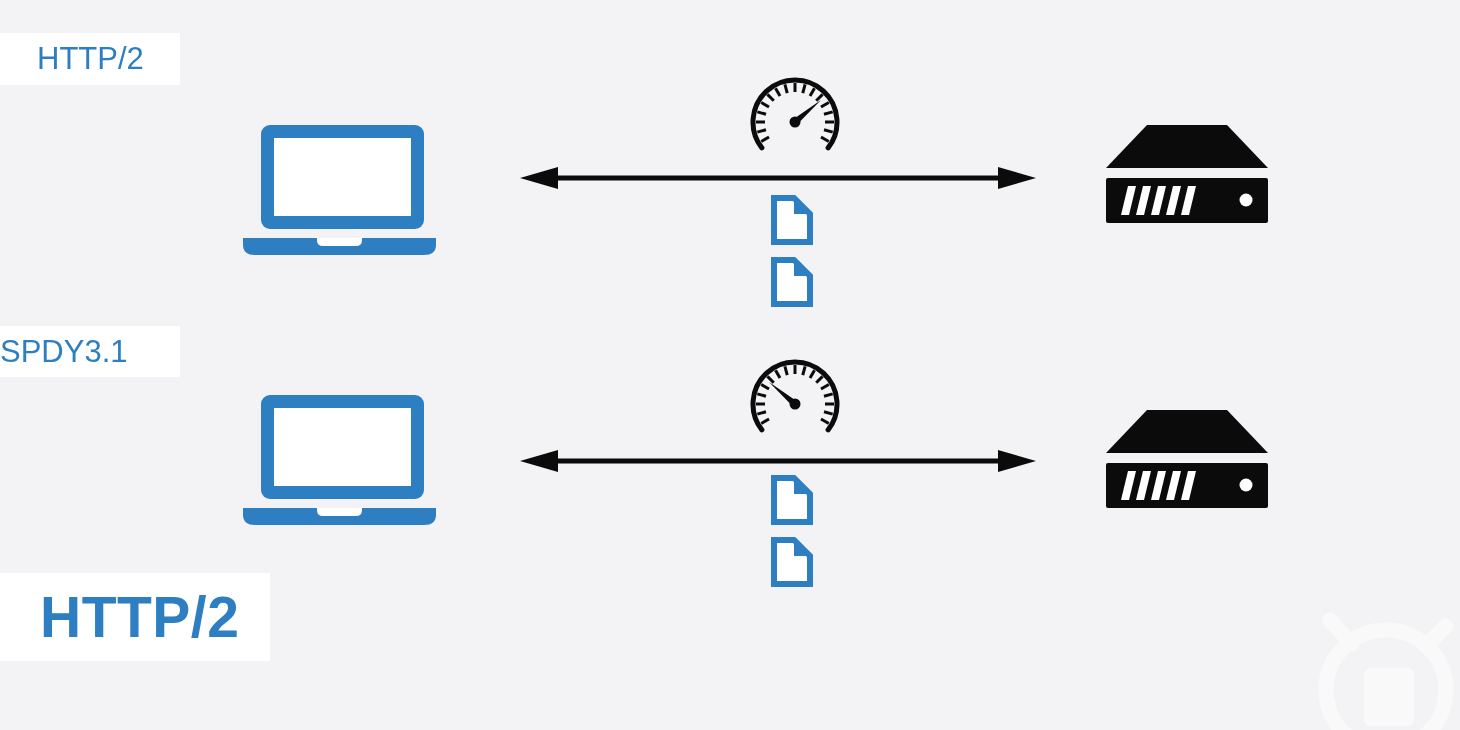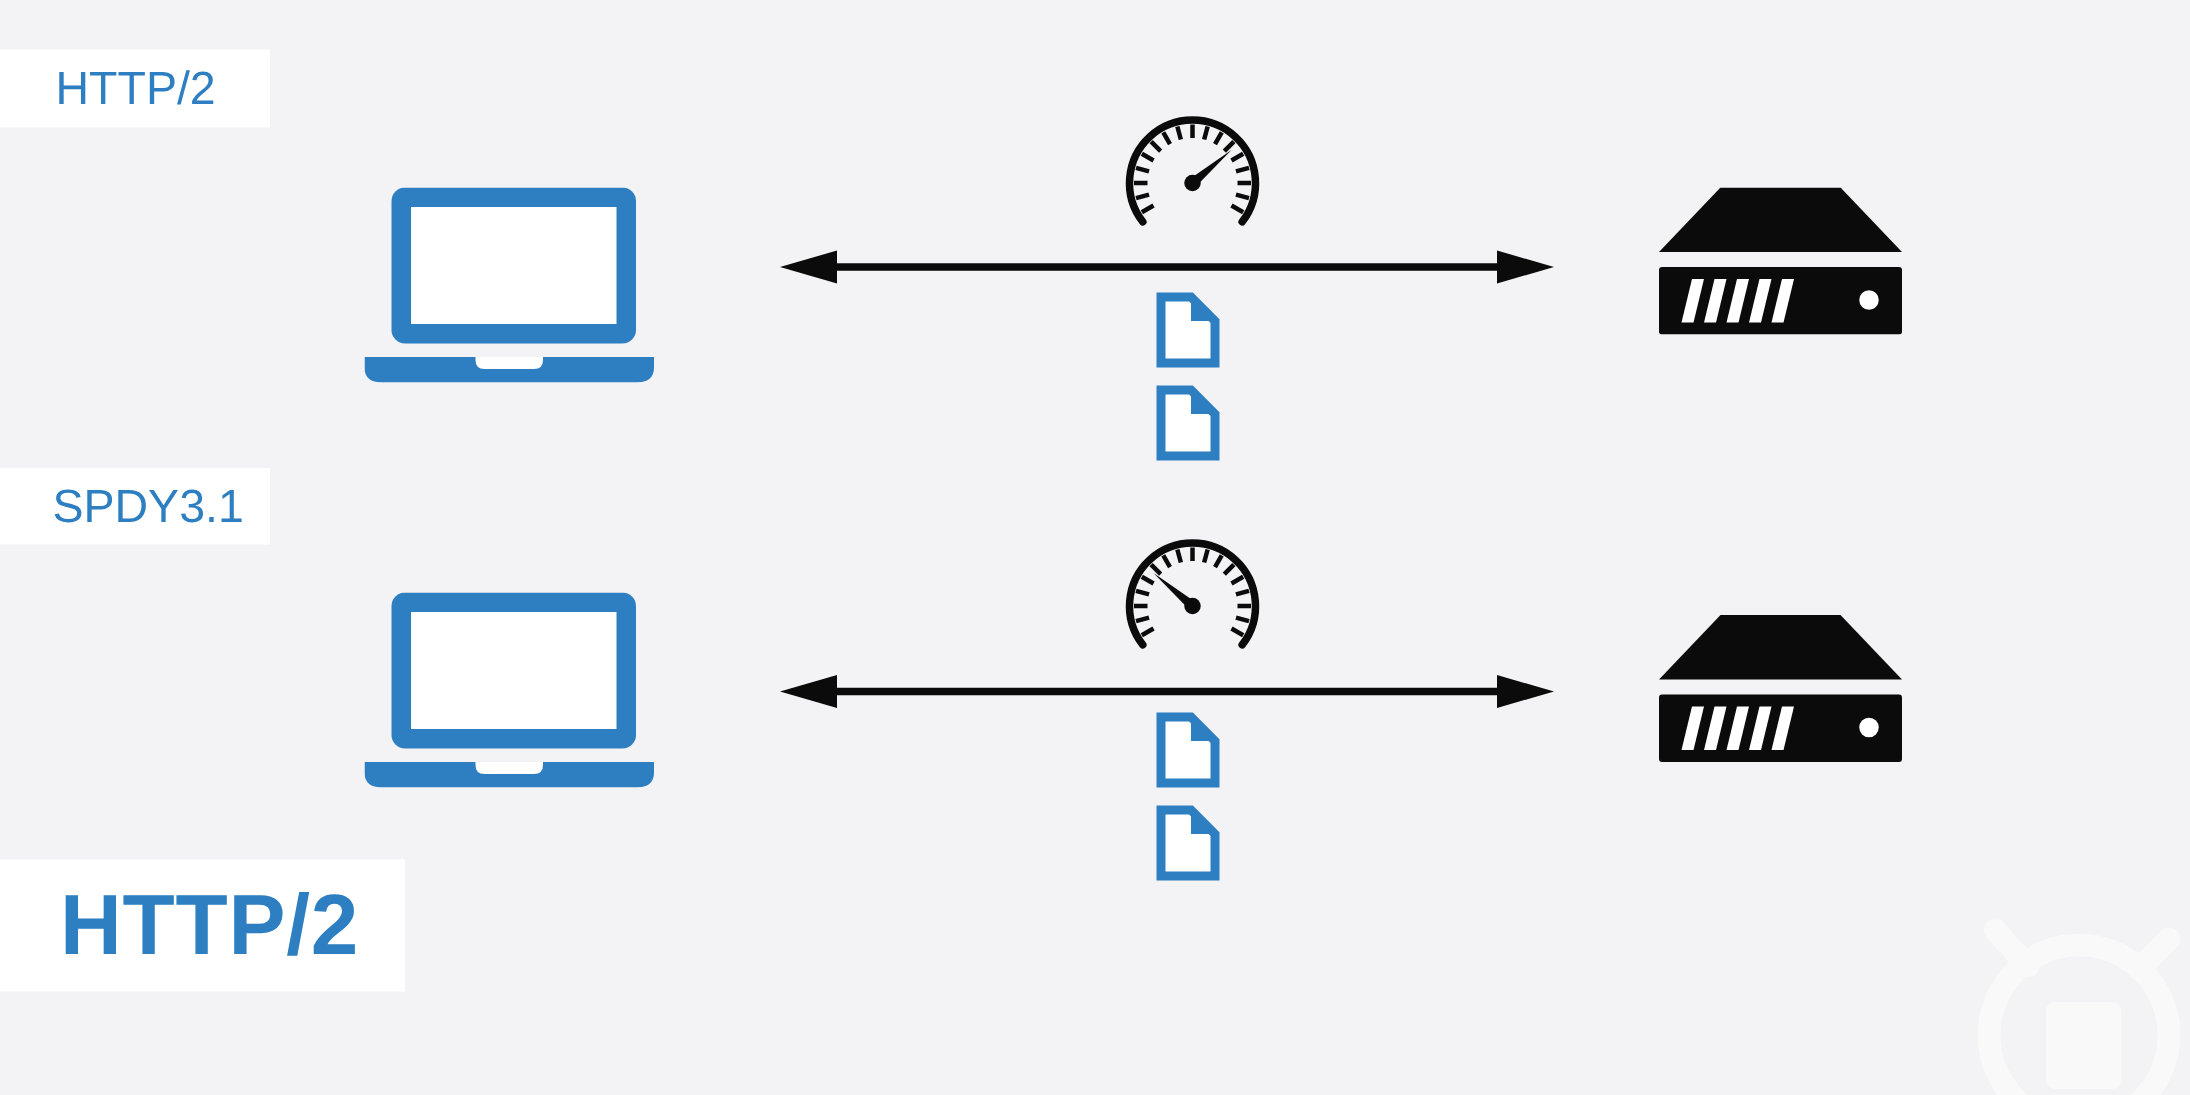--- a/index.html
+++ b/index.html
@@ -90,21 +90,21 @@
         <polygon points="37,61 45,61 38,90 30,90"></polygon>
         <polygon points="52,61 60,61 53,90 45,90"></polygon>
         <polygon points="67,61 75,61 68,90 60,90"></polygon>
         <polygon points="82,61 90,61 83,90 75,90"></polygon>
         <circle cx="140" cy="75" r="6.5"></circle>
       </g>
     </svg>
   </div>
 
   <div>
-    <div class="label-box label-small" style="left:0;top:312px;width:180px;height:51px;padding-left:35px;">
+    <div class="label-box label-small" style="left:0;top:326px;width:180px;height:51px;">
       <span>SPDY3.1</span>
     </div>
 
     <svg class="abs" style="left:243px;top:395px;" width="193" height="130" viewBox="0 0 193 130">
       <rect x="18" y="0" width="163" height="104" rx="9" fill="#2e7fc1"></rect>
       <rect x="31" y="13" width="137" height="78" fill="#ffffff"></rect>
       <path d="M 0 113 H 193 V 120 Q 193 130 181 130 H 12 Q 0 130 0 120 Z" fill="#2e7fc1"></path>
       <path d="M 74 113 v 2 q 0 6 6 6 h 33 q 6 0 6 -6 v -2 Z" fill="#ffffff"></path>
     </svg>
 

